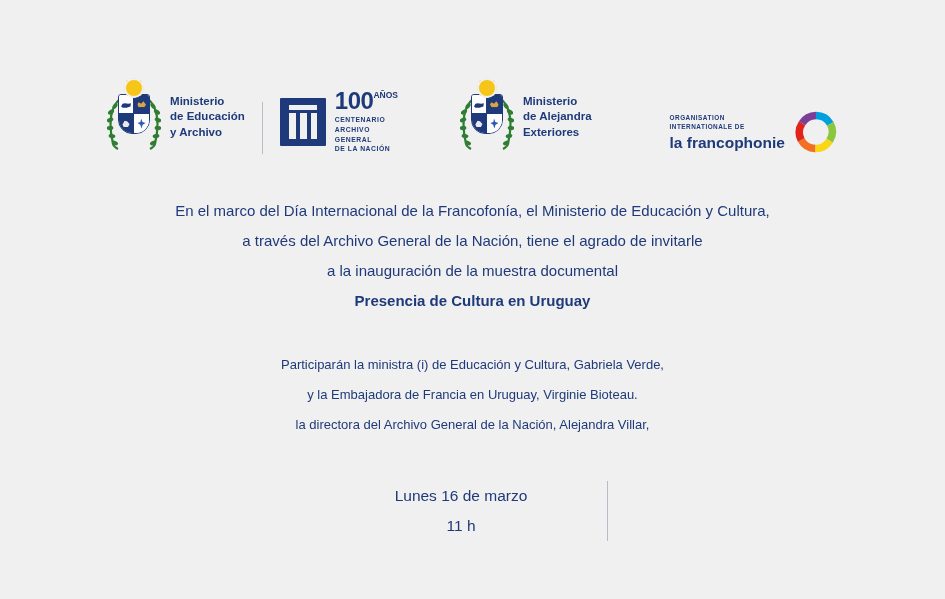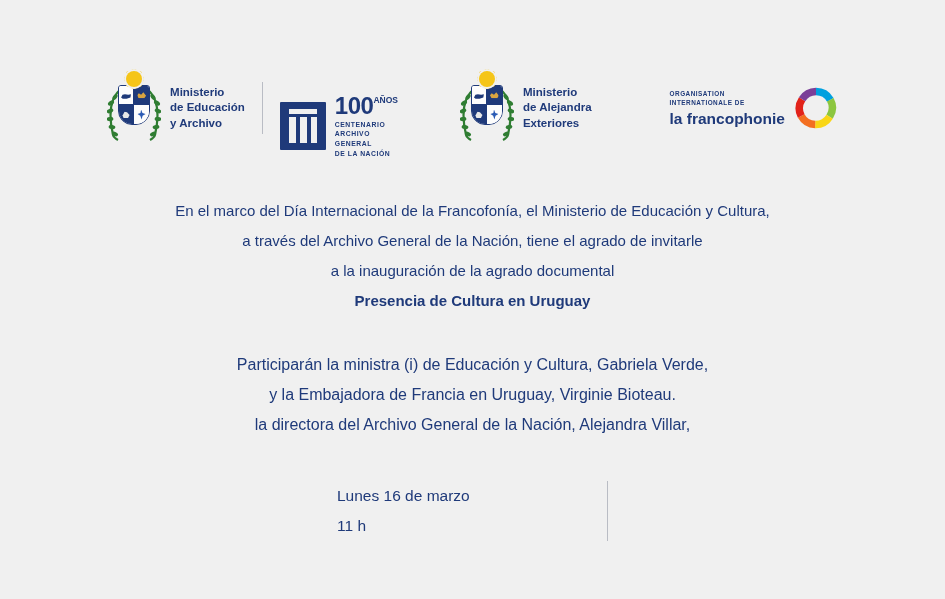--- a/index.html
+++ b/index.html
@@ -24,21 +24,21 @@
 
   
   .logo-band {
     position: absolute;
     top: 62px;
     left: 0;
     width: 945px;
     height: 92px;
     display: flex;
     justify-content: center;
-    align-items: center;
+    align-items: flex-end;
     gap: 0px;
   }
   .logo-group {
     display: flex;
     align-items: center;
   }
 
   
   .escudo {
     position: relative;
@@ -248,38 +248,38 @@
 
   .participants {
     position: absolute;
     top: 350px;
     left: 0;
     width: 945px;
     text-align: center;
   }
   .participants p {
     margin: 0;
-    font-size: 16px;
+    font-size: 13px;
     line-height: 30px;
     color: #1f3a7a;
   }
 
   
   .details {
     position: absolute;
     top: 481px;
     left: 0;
     width: 945px;
     display: flex;
     justify-content: center;
     align-items: stretch;
   }
   .details .when {
     width: 270px;
-    text-align: left;
+    text-align: center;
     padding-right: 22px;
     box-sizing: border-box;
   }
   .details .where {
     width: 400px;
     text-align: left;
     padding-left: 24px;
     box-sizing: border-box;
   }
   .details .sep {
@@ -431,21 +431,21 @@
           </g>
         </svg>
       </div>
     </div>
 
   </div>
 
   <div class="invite">
     <p>En el marco del Día Internacional de la Francofonía, el Ministerio de Educación y Cultura,</p>
     <p>a través del Archivo General de la Nación, tiene el agrado de invitarle</p>
-    <p>a la inauguración de la agrado documental</p>
+    <p>a la inauguración de la muestra documental</p>
     <p class="bold">Presencia de Cultura en Uruguay</p>
   </div>
 
   <div class="participants">
     <p>Participarán la ministra (i) de Educación y Cultura, Gabriela Verde,</p>
     <p>y la Embajadora de Francia en Uruguay, Virginie Bioteau.</p>
     <p>la directora del Archivo General de la Nación, Alejandra Villar,</p>
   </div>
 
   <div class="details">

